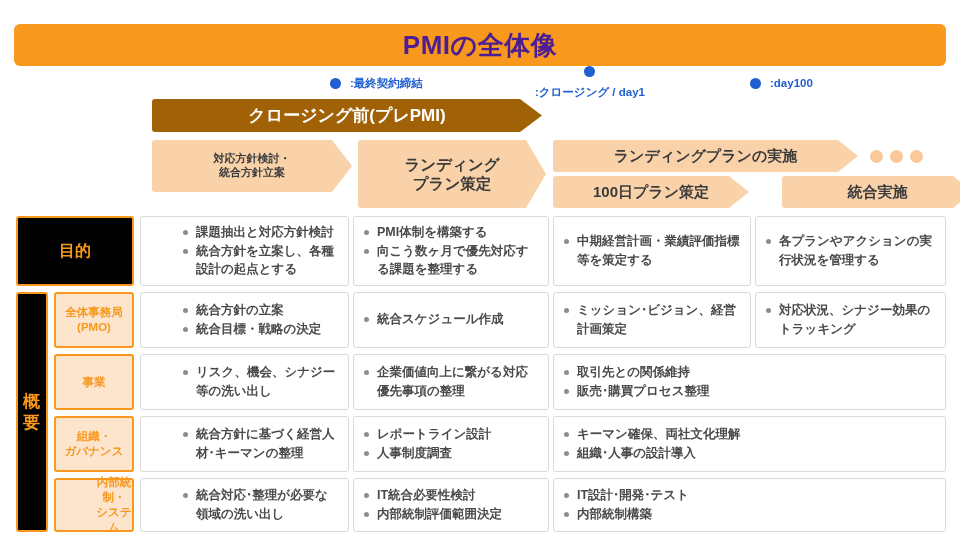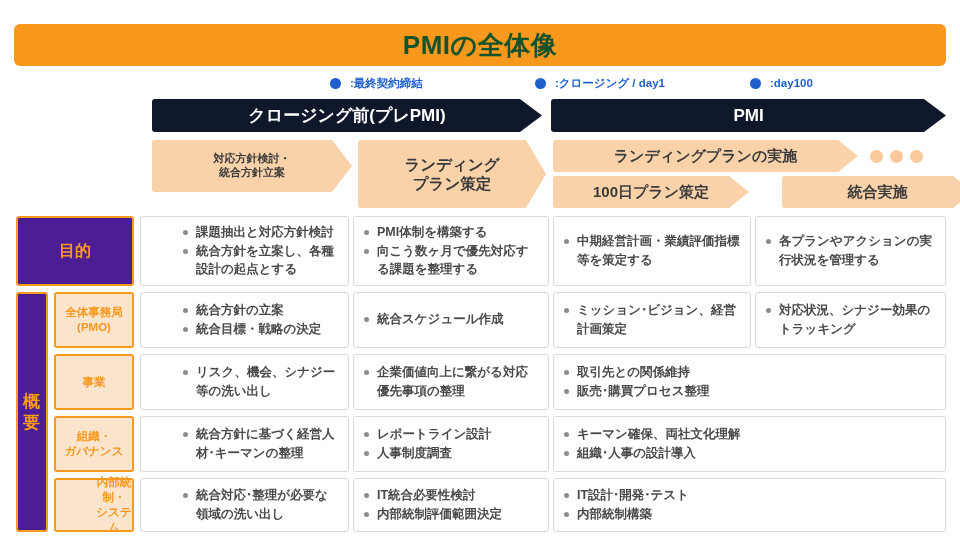--- a/index.html
+++ b/index.html
@@ -12,49 +12,49 @@
   }
   #root{position:relative;width:960px;height:540px;}
 
   
   .title-bar{
     position:absolute;left:14px;top:24px;width:932px;height:42px;
     background:#F8981D;border-radius:6px;
     display:flex;align-items:center;justify-content:center;
   }
   .title-bar .title-text{
-    color:#14532d;font-size:26px;font-weight:bold;letter-spacing:.5px;
+    color:#4c1d95;font-size:26px;font-weight:bold;letter-spacing:.5px;
   }
 
   
   .legend{
     position:absolute;left:330px;top:73px;width:520px;height:20px;
     display:flex;align-items:center;
   }
   .legend-item{display:flex;align-items:center;gap:8px;}
   .legend-item.l1{position:absolute;left:0px;}
-  .legend-item.l2{position:absolute;left:205px;}
+  .legend-item.l2{position:absolute;left:205px;flex-direction:column;}
   .legend-item.l3{position:absolute;left:395px;margin-left:25px;}
   .legend-dot{
     width:11px;height:11px;border-radius:50%;
     background:#1F5FD0;display:inline-block;margin-right:1px;
   }
   .legend-text{
     color:#1F5FD0;font-size:11.5px;font-weight:bold;white-space:nowrap;
   }
 
   
   .chev{
     position:absolute;
     display:flex;align-items:center;justify-content:center;
     box-sizing:border-box;
     text-align:center;line-height:1.25;
   }
   .chev.dark{
-    background:#0f172a;color:#ffffff;font-weight:bold;font-size:17px;
+    background:#a16207;color:#ffffff;font-weight:bold;font-size:17px;
     clip-path:polygon(0 0, calc(100% - 22px) 0, 100% 50%, calc(100% - 22px) 100%, 0 100%);
     border-radius:3px;
   }
   .chev.light{
     background:#F9D2AA;color:#3B3B3B;font-weight:bold;
     clip-path:polygon(0 0, calc(100% - 20px) 0, 100% 50%, calc(100% - 20px) 100%, 0 100%);
     border-radius:3px;
   }
 
   
@@ -70,21 +70,21 @@
 
   .dots{
     position:absolute;left:870px;top:149px;width:76px;height:14px;
     display:flex;gap:7px;align-items:center;
   }
   .dots span{width:13px;height:13px;border-radius:50%;background:#F9C99A;display:block;}
 
   
   .rowlabel{
     position:absolute;box-sizing:border-box;
-    background:#4c1d95;border:2.5px solid #F8981D;border-radius:3px;
+    background:#000000;border:2.5px solid #F8981D;border-radius:3px;
     display:flex;align-items:center;justify-content:center;
     color:#F8981D;font-weight:bold;text-align:center;line-height:1.25;
   }
   #label-purpose{left:16px;top:216px;width:118px;height:70px;font-size:16px;}
   #label-gaiyou{
     left:16px;top:292px;width:32px;height:240px;font-size:17px;
     flex-direction:column;letter-spacing:1px;
   }
   .sublabel{
     position:absolute;box-sizing:border-box;
@@ -148,23 +148,20 @@
     </div>
     <div class="legend-item l3">
       <span class="legend-dot"></span>
       <span class="legend-text">:day100</span>
     </div>
   </div>
 
   <div class="chev dark" id="phase-pre">
     <span>クロージング前(プレPMI)</span>
   </div>
-  <div class="chev dark" id="phase-pmi">
-    <span>PMI</span>
-  </div>
 
   <div class="chev light" id="sub-1">
     <span>
       <span>対応方針検討・</span><br>
       <span>統合方針立案</span>
     </span>
   </div>
   <div class="chev light" id="sub-2">
     <span>
       <span>ランディング</span><br>

